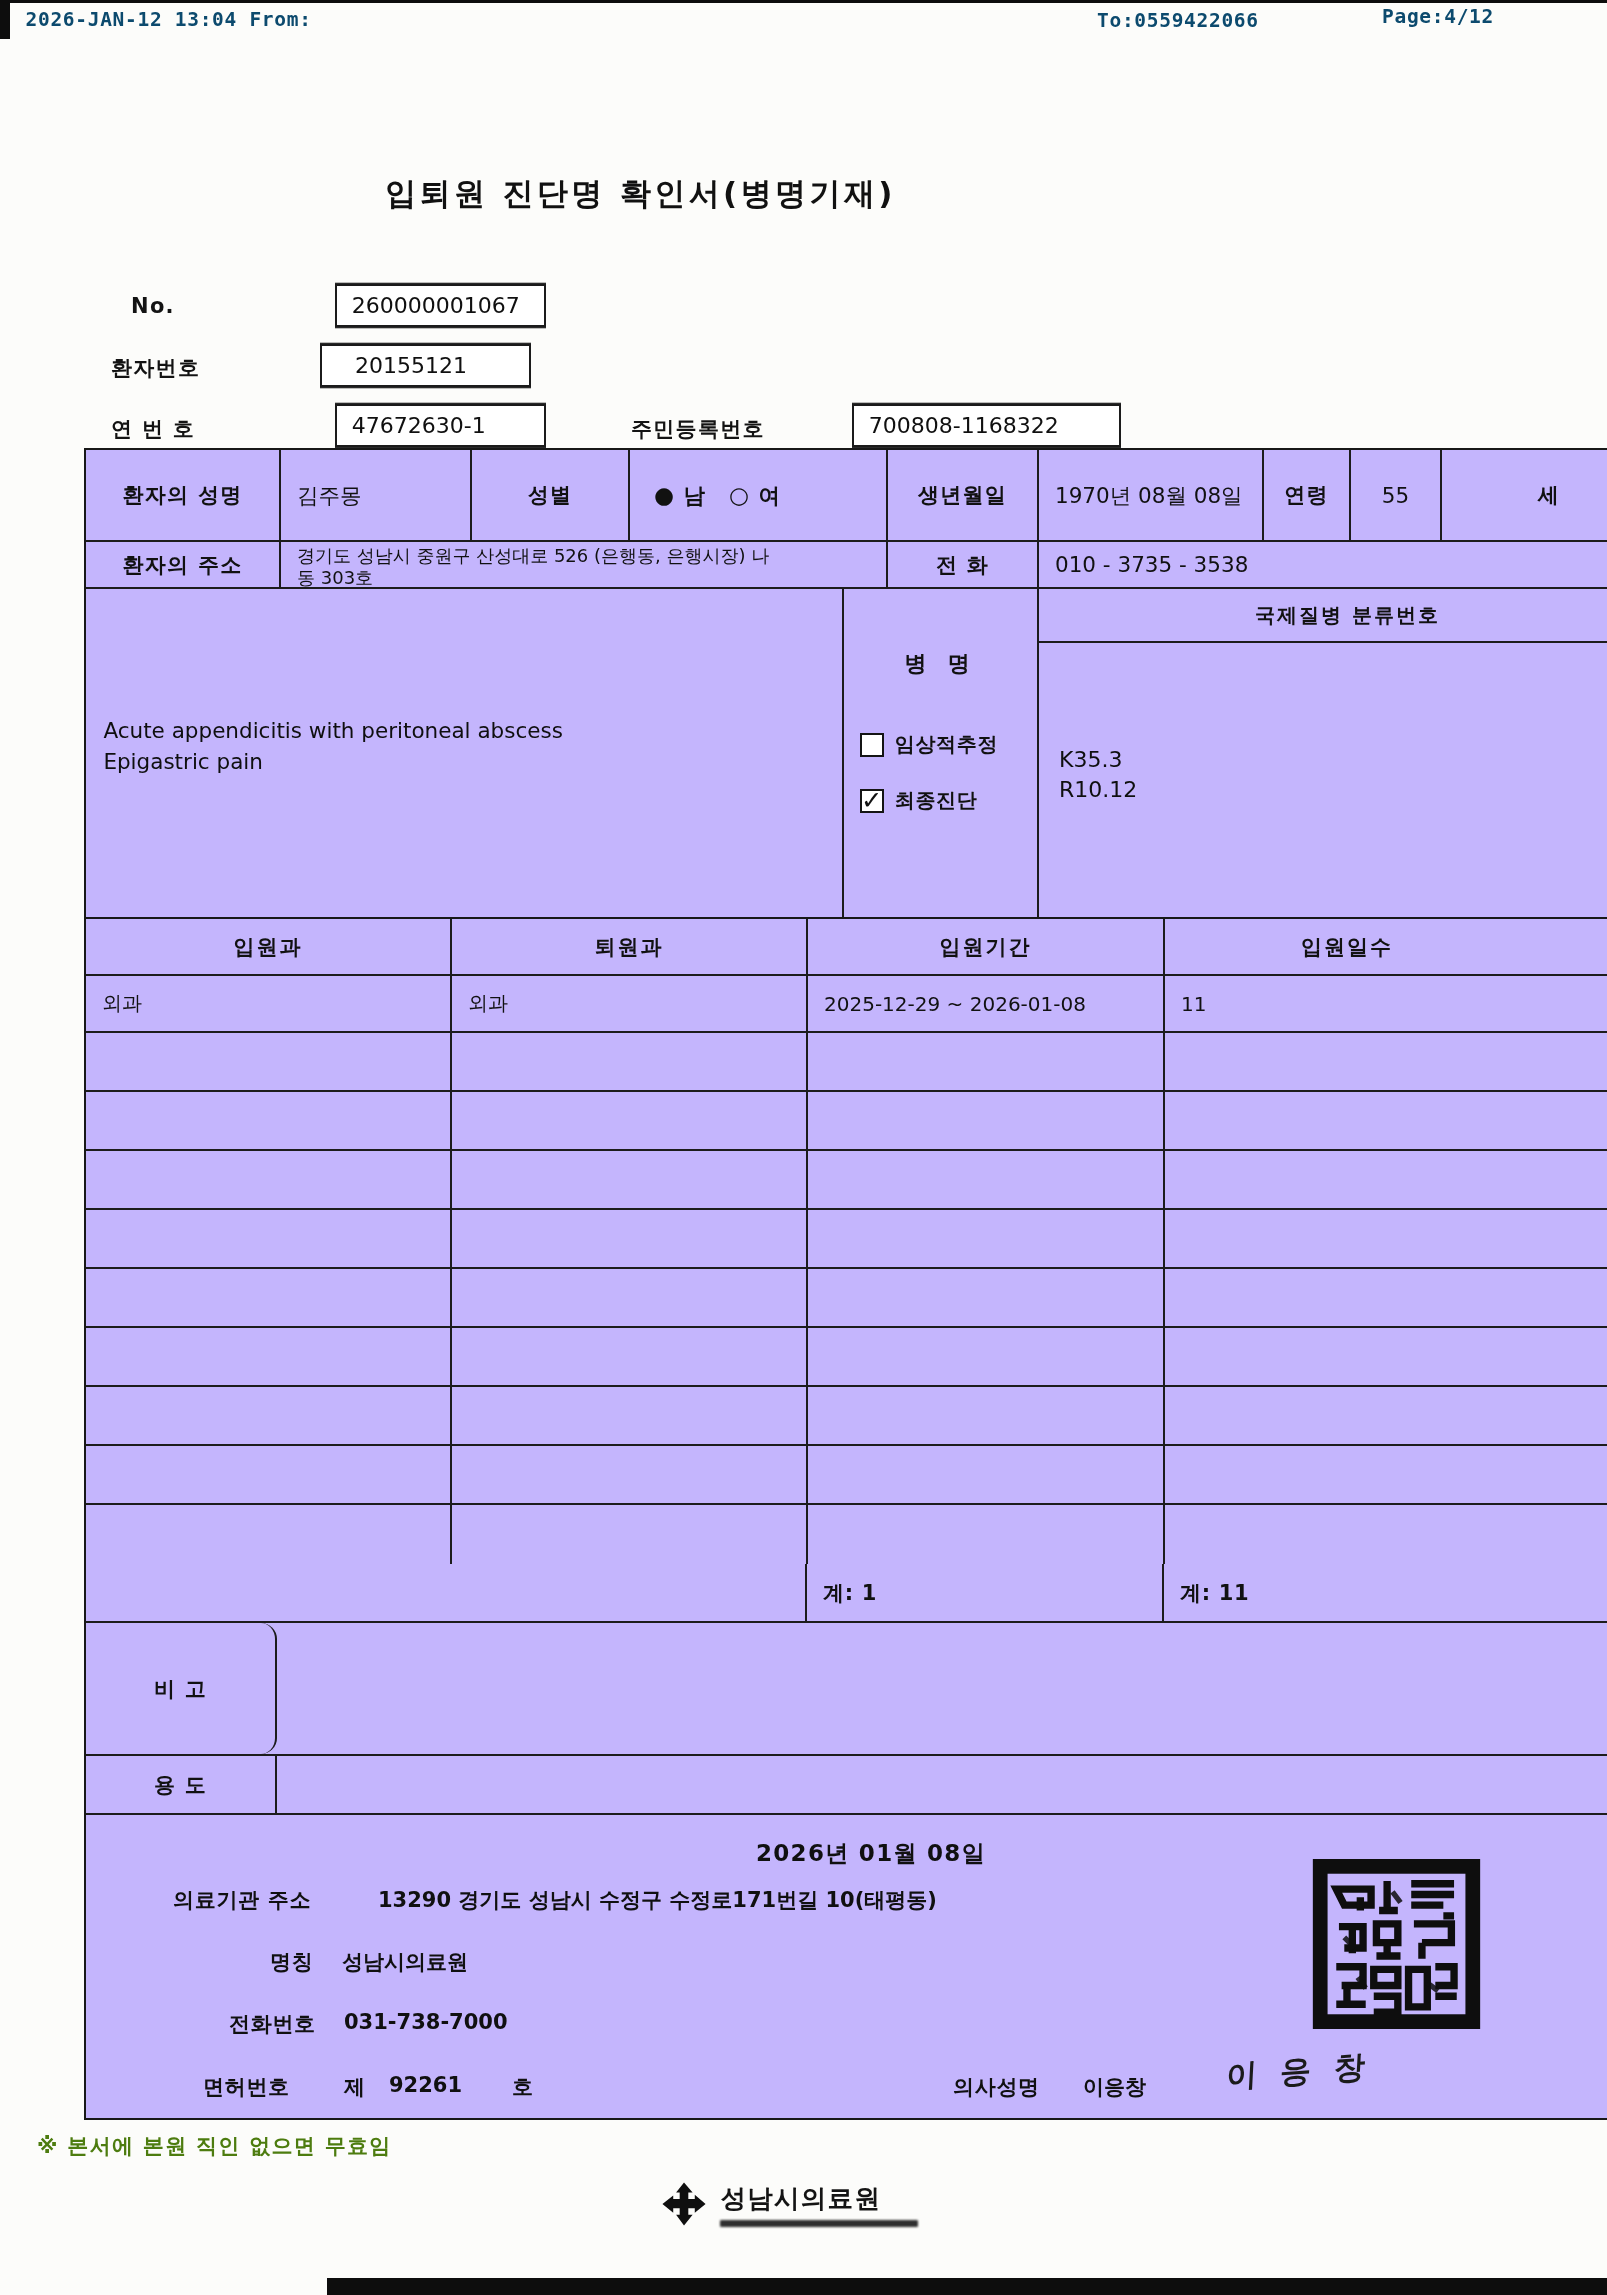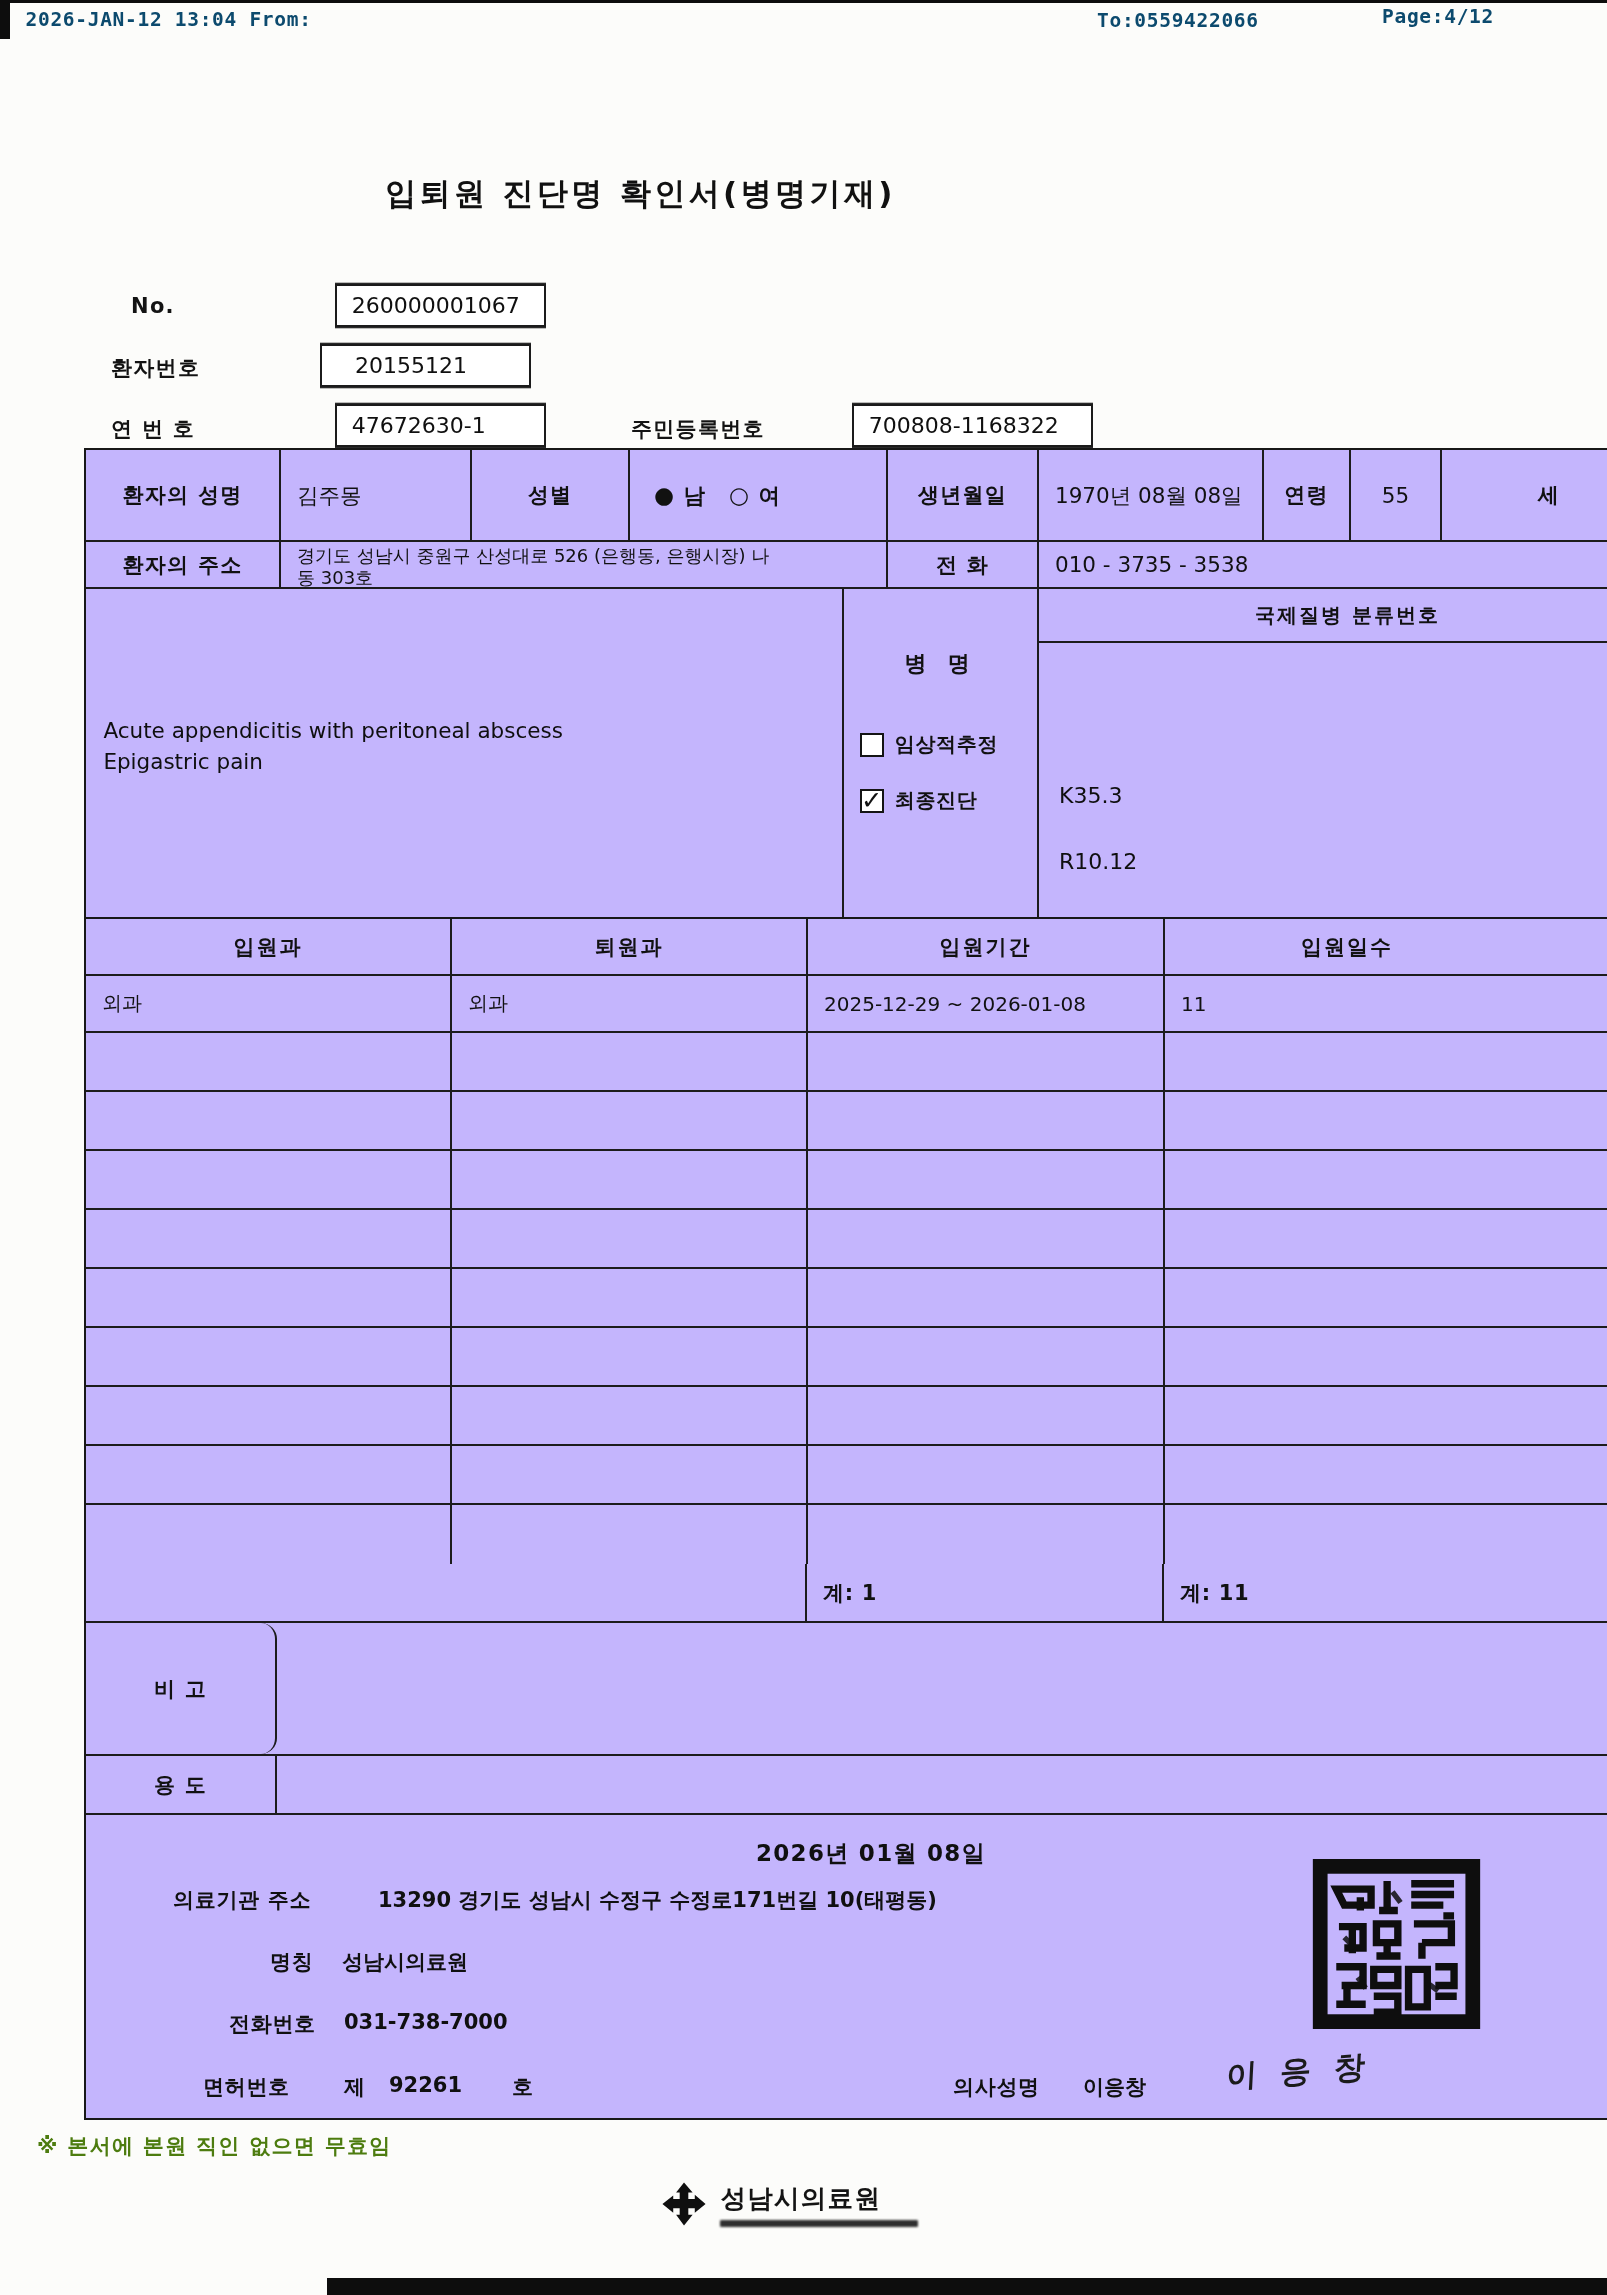--- a/index.html
+++ b/index.html
@@ -31,21 +31,21 @@
   .td.lab{font-weight:bold; letter-spacing:1.3px; font-size:21px; justify-content:center; text-align:center;}
   .td.val{padding-left:16px;}
   .addr{font-size:18px; line-height:22px; padding:2.7px 0 2.7px 16px; display:block;}
   
   .cb{width:24px; height:24px; border:2.7px solid #141414; display:inline-flex;
       align-items:center; justify-content:center; font-size:25.5px; font-weight:bold;
       line-height:1; box-sizing:border-box; margin-right:10.7px; background:#fff; flex:none;}
   .cbrow{position:absolute; left:16px; display:flex; align-items:center;
          font-size:20px; font-weight:bold; letter-spacing:0.7px; white-space:nowrap;}
   .dxline{font-size:21.5px; line-height:31px; color:#0f0f0f;}
-  .icd{font-size:22px; line-height:29.5px; color:#0f0f0f;margin-top:36px;}
+  .icd{font-size:22px; line-height:29.5px; color:#0f0f0f;}
   
   .w1{flex:0 0 366px;} .w2{flex:0 0 356px;} .w3{flex:0 0 357px;} .w4{flex:0 0 364px;}
   .wmerge{flex:0 0 721px;}
   .h-header{height:57px;} .h-data{height:57px;} .h-empty{height:59px;}
   .h-total{height:59px;} .h-remarks{height:133px;} .h-purpose{height:59px;} .h-bottom{height:303px;}
   .thead{font-weight:bold; font-size:21px; letter-spacing:2px;}
   .totals{font-weight:bold; font-size:21px; letter-spacing:0.7px;}
   
   .bline{position:absolute; font-size:21px; color:#101010; white-space:pre;}
   .blab{font-weight:bold; letter-spacing:0.7px;}
@@ -81,21 +81,21 @@
   <div class="abs flabel" style="left:111px;top:354px;">환자번호</div>
   <div class="abs fbox" style="left:320px;top:344px;width:211px;height:43px;padding-left:33px;">
     <span>20155121</span>
   </div>
 
   <div class="abs flabel" style="left:111px;top:415px;">연 번 호</div>
   <div class="abs fbox" style="left:335px;top:404px;width:211px;height:43px;">
     <span>47672630-1</span>
   </div>
   <div class="abs flabel" style="left:631px;top:415px;">주민등록번호</div>
-  <div class="abs fbox" style="left:852px;top:404px;width:241px;height:43px;">
+  <div class="abs fbox" style="left:852px;top:404px;width:269px;height:43px;">
     <span>700808-1168322</span>
   </div>
 
   <div class="tbl" style="top:448px;">
 
     <div class="tr" style="height:92px;">
       <div class="td lab" style="flex:0 0 195px;">환자의 성명</div>
       <div class="td val" style="flex:0 0 191px;">김주몽</div>
       <div class="td lab" style="flex:0 0 158px;">성별</div>
       <div class="td" style="flex:0 0 258px; padding-left:24px;">

